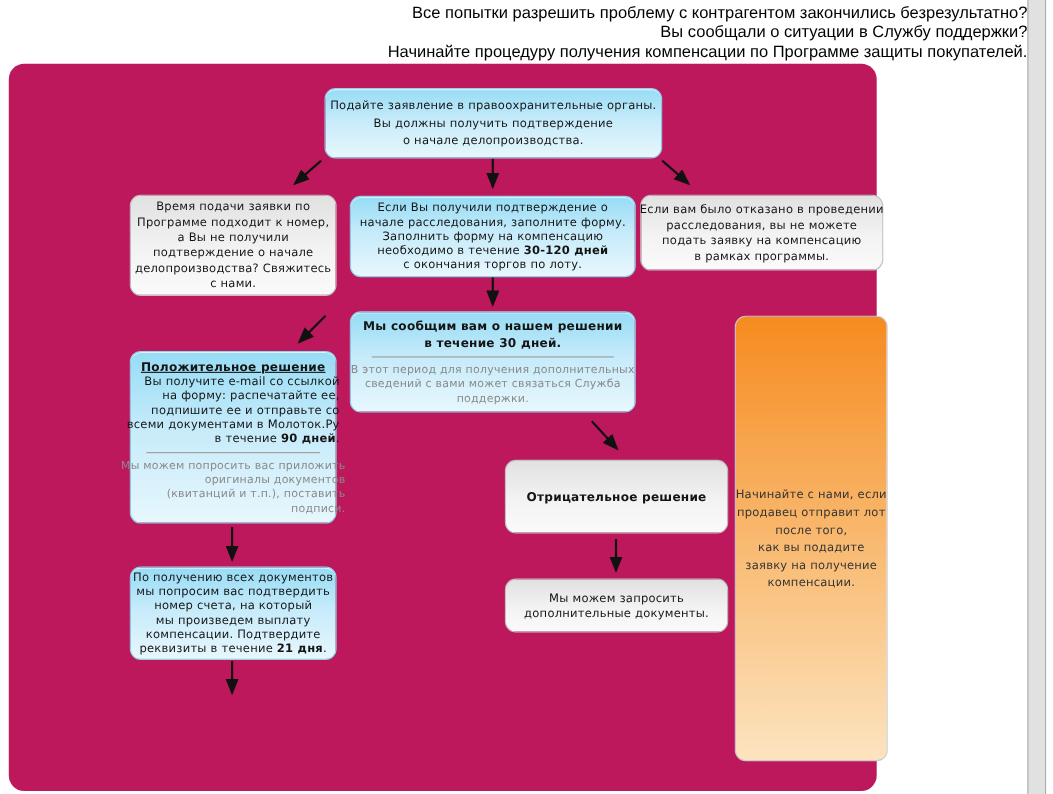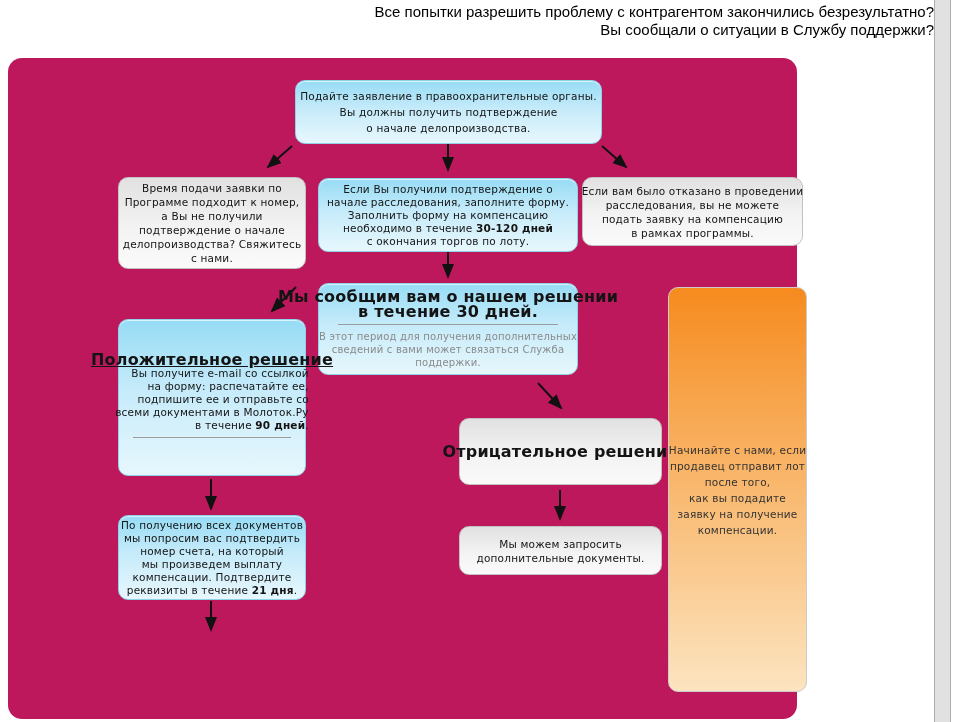--- a/index.html
+++ b/index.html
@@ -29,38 +29,39 @@
   }
   .gray{
     background:linear-gradient(180deg,#e1e1e1 0%,#f3f3f3 55%,#fafafa 100%);
     border:1px solid #c2c2c2;
   }
   .orangebox{
     background:linear-gradient(180deg,#f68b1f 0%,#f9bd77 55%,#fce4c0 100%);
     border:1px solid #cccccc;
   }
   .bold{font-weight:bold;}
-  .title{font-weight:bold;font-size:16px;line-height:15px;white-space:pre;}
+  .title{font-weight:bold;font-size:11px;line-height:15px;white-space:pre;}
   .title.u{text-decoration:underline;}
   .note{color:#8a8a8a;font-size:10px;line-height:13px;white-space:pre;}
   .divider{display:block;width:85%;border-top:1px solid #9c9c9c;margin:5px auto 5px auto;height:0;}
   .lh14 .txt{line-height:14px;}
   .lh16 .txt{line-height:16px;}
   .scrollbar{
     position:absolute;left:934px;top:0;width:17px;height:722px;
     background:#e1e1e1;border-left:1px solid #adadad;border-right:1px solid #adadad;
     box-sizing:border-box;
   }
 </style>
 </head>
 <body>
 
 <div class="header">
   <div>Все попытки разрешить проблему с контрагентом закончились безрезультатно?</div>
   <div>Вы сообщали о ситуации в Службу поддержки?</div>
+  <div>Начинайте процедуру получения компенсации по Программе защиты покупателей.</div>
 </div>
 
 <div class="panel">
 
   <svg class="arrows" viewBox="0 0 897 661">
     <defs>
       <marker id="ah" markerWidth="9" markerHeight="8" refX="6.5" refY="3" orient="auto">
         <path d="M0,0 L7.5,3 L0,6 z" fill="#111"></path>
       </marker>
     </defs>
@@ -115,20 +116,24 @@
   </div>
 
   <div class="node blue" style="left:110px;top:261px;width:186px;height:155px;text-align:right;">
     <span class="title u">Положительное решение</span>
     <span class="txt"><span>Вы получите e-mail со ссылкой
 на форму: распечатайте ее,
 подпишите ее и отправьте со
 всеми документами в Молоток.Ру
 в течение </span><span class="bold">90 дней</span><span>.</span></span>
     <span class="divider"></span>
+    <span class="note">Мы можем попросить вас приложить
+оригиналы документов
+(квитанций и т.п.), поставить
+подписи.</span>
   </div>
 
   <div class="node blue" style="left:110px;top:457px;width:186px;height:83px;">
     <span class="txt"><span>По получению всех документов
 мы попросим вас подтвердить
 номер счета, на который
 мы произведем выплату
 компенсации. Подтвердите
 реквизиты в течение </span><span class="bold">21 дня</span><span>.</span></span>
   </div>

